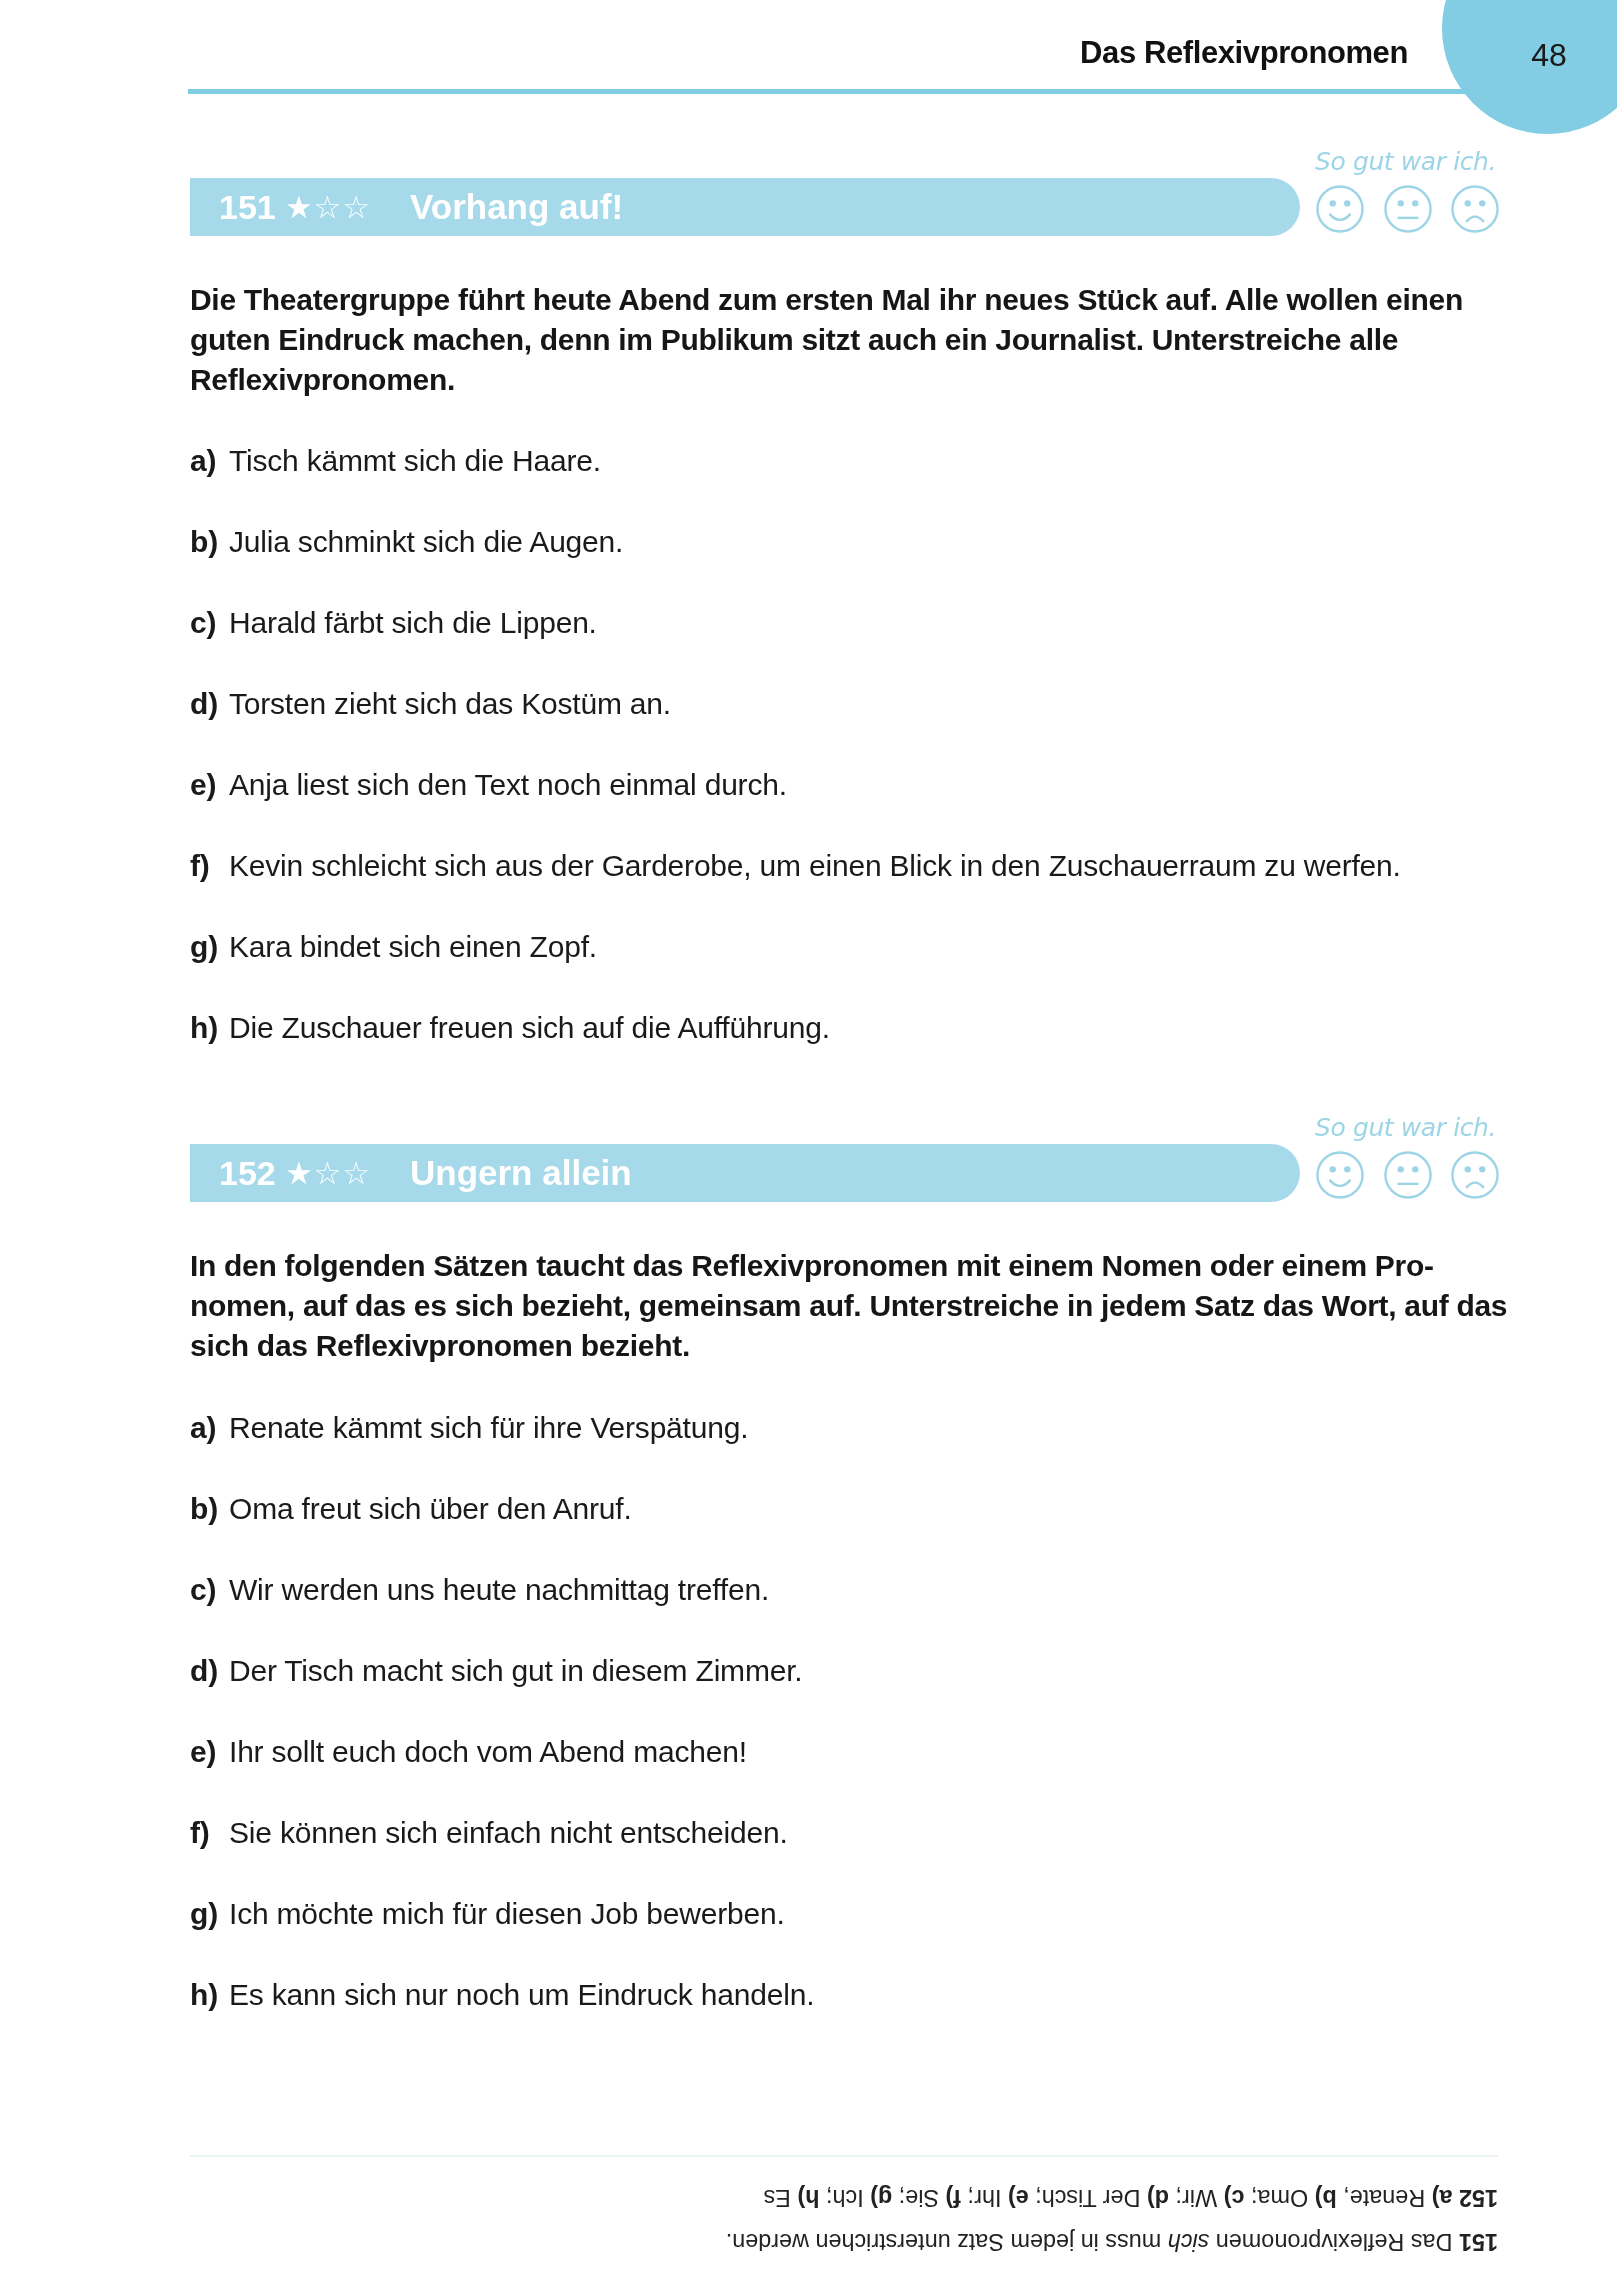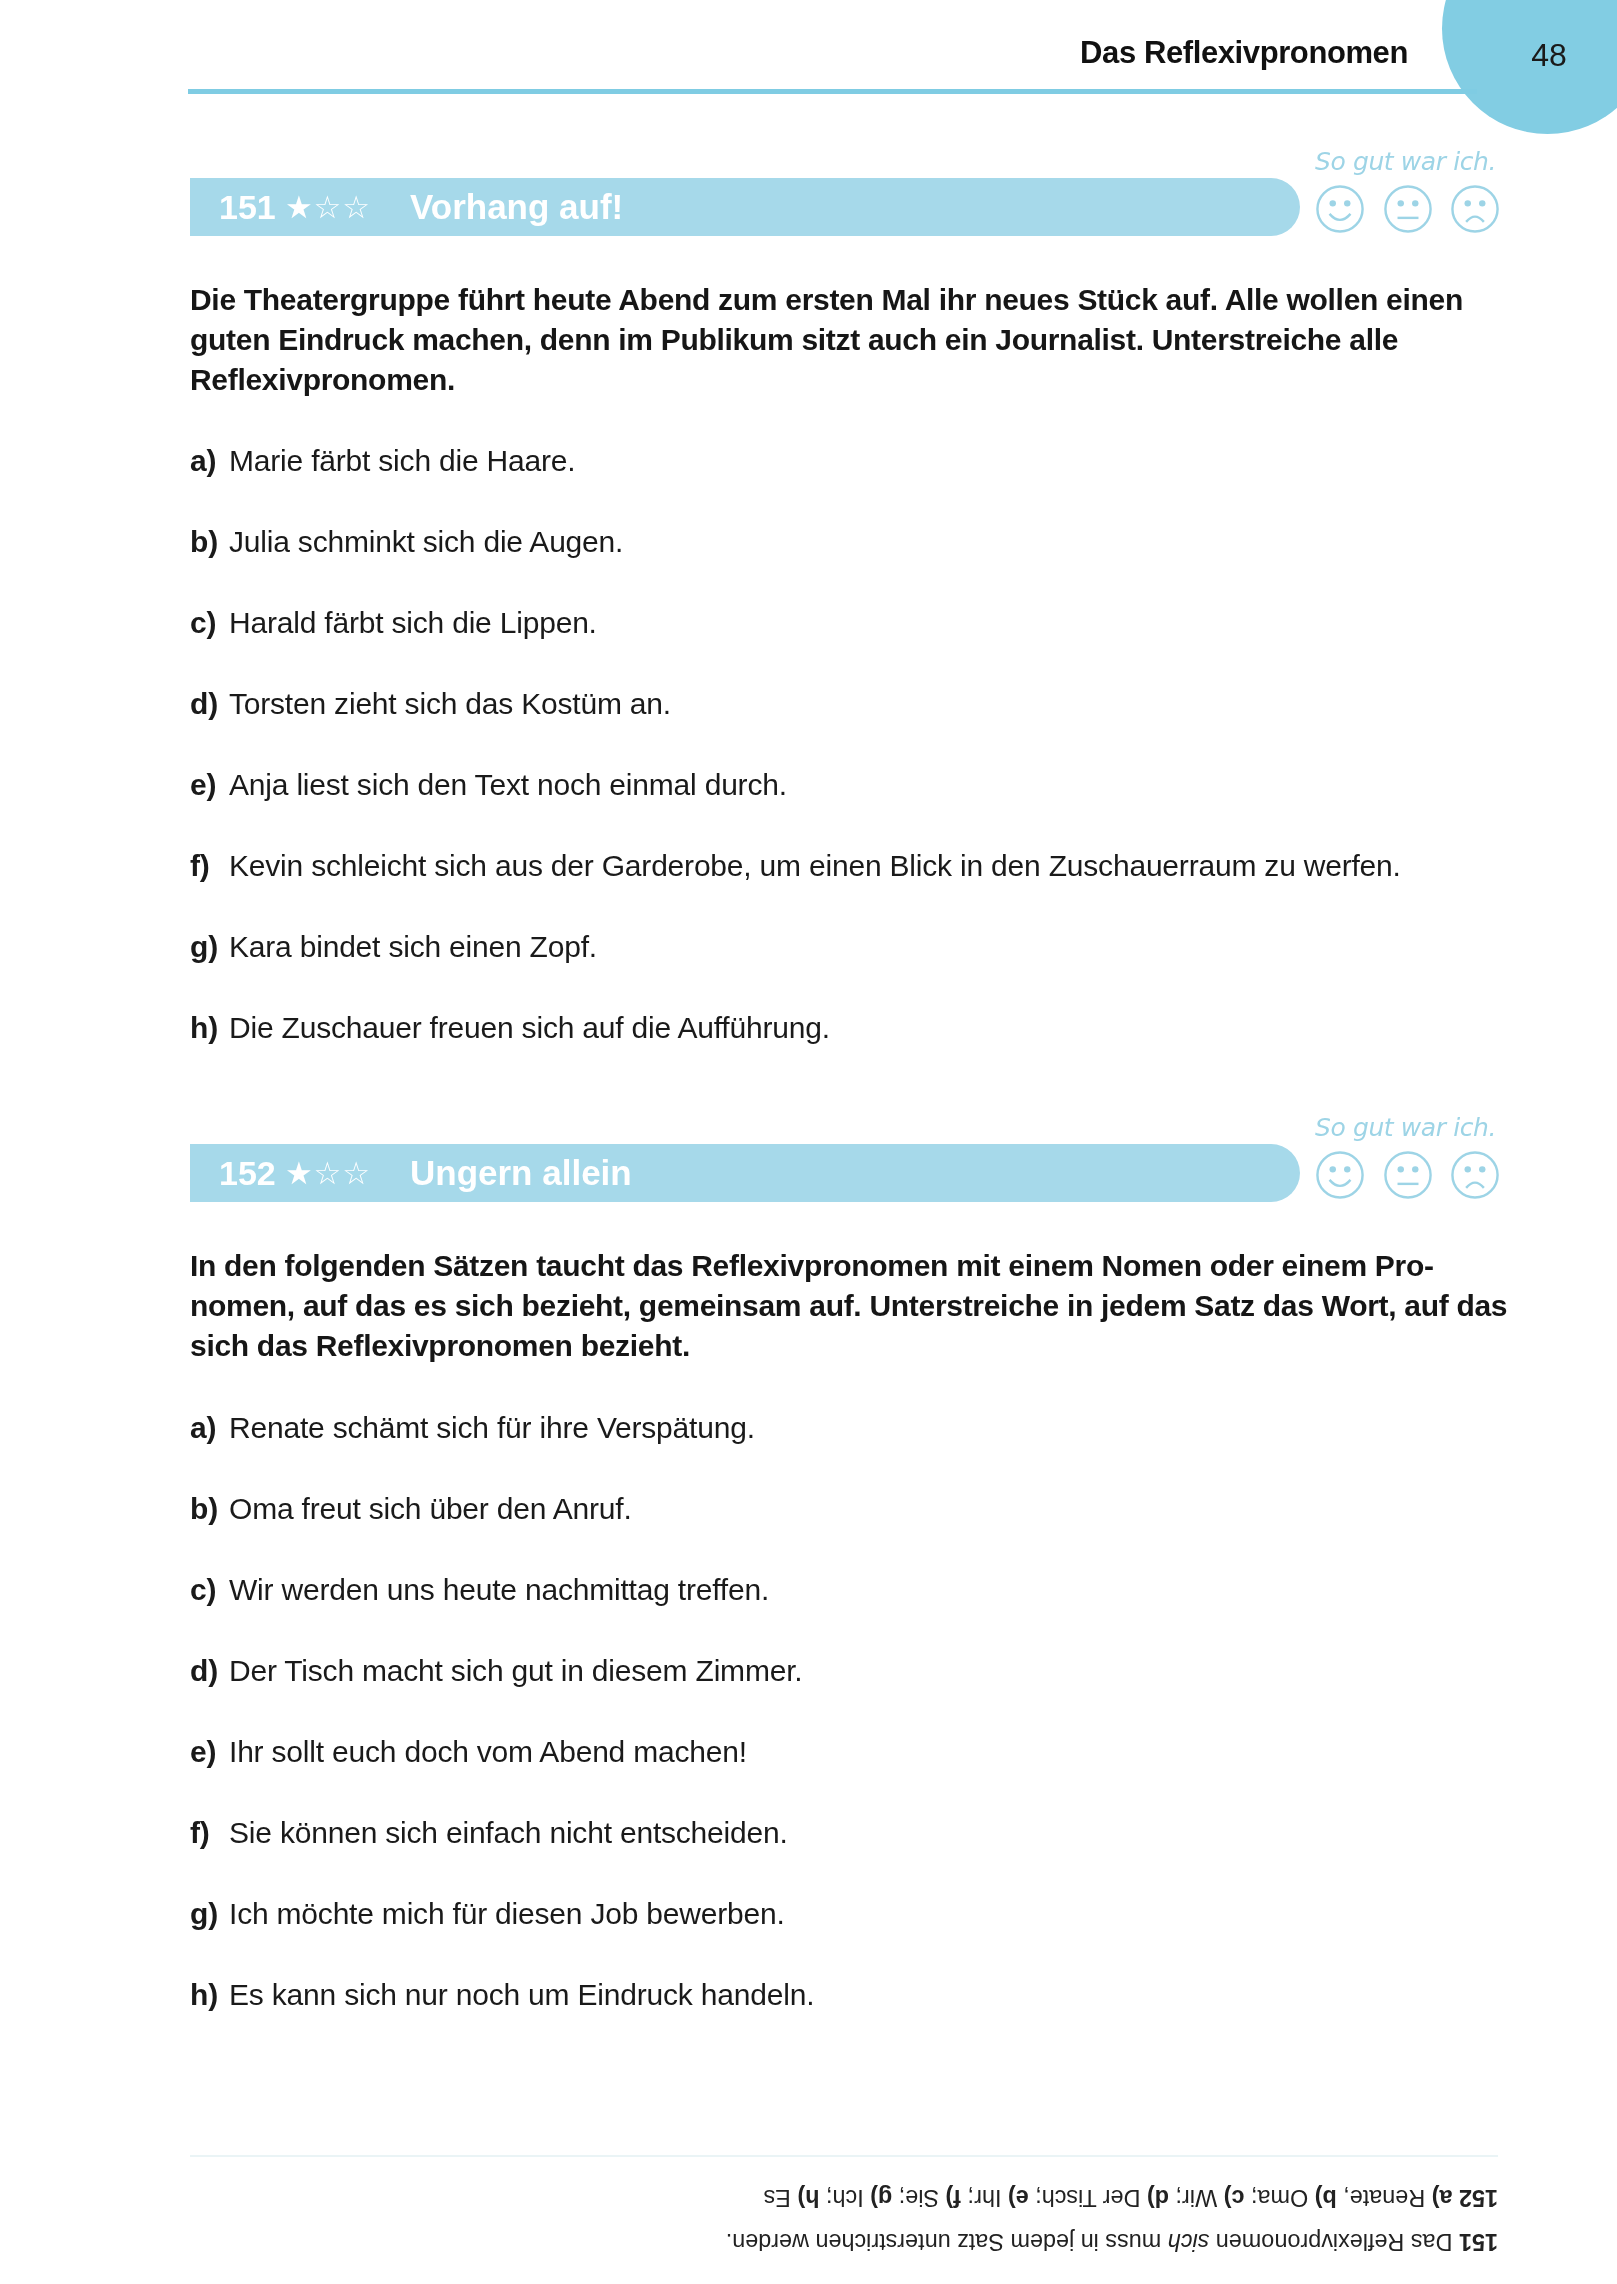--- a/index.html
+++ b/index.html
@@ -98,21 +98,21 @@
   </div>
   <div class="banner" style="top:178px;">
     <span class="banner-number">151</span>
     <span class="banner-stars">★☆☆</span>
     <span class="banner-title">Vorhang auf!</span>
   </div>
   <p class="instruction" style="top:280px;">Die Theatergruppe führt heute Abend zum ersten Mal ihr neues Stück auf. Alle wollen einen guten Eindruck machen, denn im Publikum sitzt auch ein Journalist. Unterstreiche alle Reflexivpronomen.</p>
   <ul class="items" style="top:441px;">
     <li class="item">
         <span class="item-letter">a)</span>
-        <span class="item-text">Marie färbt sich die Haare.</span>
+        <span class="item-text">Tisch kämmt sich die Haare.</span>
       </li>
     <li class="item">
         <span class="item-letter">b)</span>
         <span class="item-text">Julia schminkt sich die Augen.</span>
       </li>
     <li class="item">
         <span class="item-letter">c)</span>
         <span class="item-text">Harald färbt sich die Lippen.</span>
       </li>
     <li class="item">
@@ -162,21 +162,21 @@
   </div>
   <div class="banner" style="top:1144px;">
     <span class="banner-number">152</span>
     <span class="banner-stars">★☆☆</span>
     <span class="banner-title">Ungern allein</span>
   </div>
   <p class="instruction" style="top:1246px;">In den folgenden Sätzen taucht das Reflexivpronomen mit einem Nomen oder einem Pro-nomen, auf das es sich bezieht, gemeinsam auf. Unterstreiche in jedem Satz das Wort, auf das sich das Reflexivpronomen bezieht.</p>
   <ul class="items" style="top:1408px;">
     <li class="item">
         <span class="item-letter">a)</span>
-        <span class="item-text">Renate schämt sich für ihre Verspätung.</span>
+        <span class="item-text">Renate kämmt sich für ihre Verspätung.</span>
       </li>
     <li class="item">
         <span class="item-letter">b)</span>
         <span class="item-text">Oma freut sich über den Anruf.</span>
       </li>
     <li class="item">
         <span class="item-letter">c)</span>
         <span class="item-text">Wir werden uns heute nachmittag treffen.</span>
       </li>
     <li class="item">

